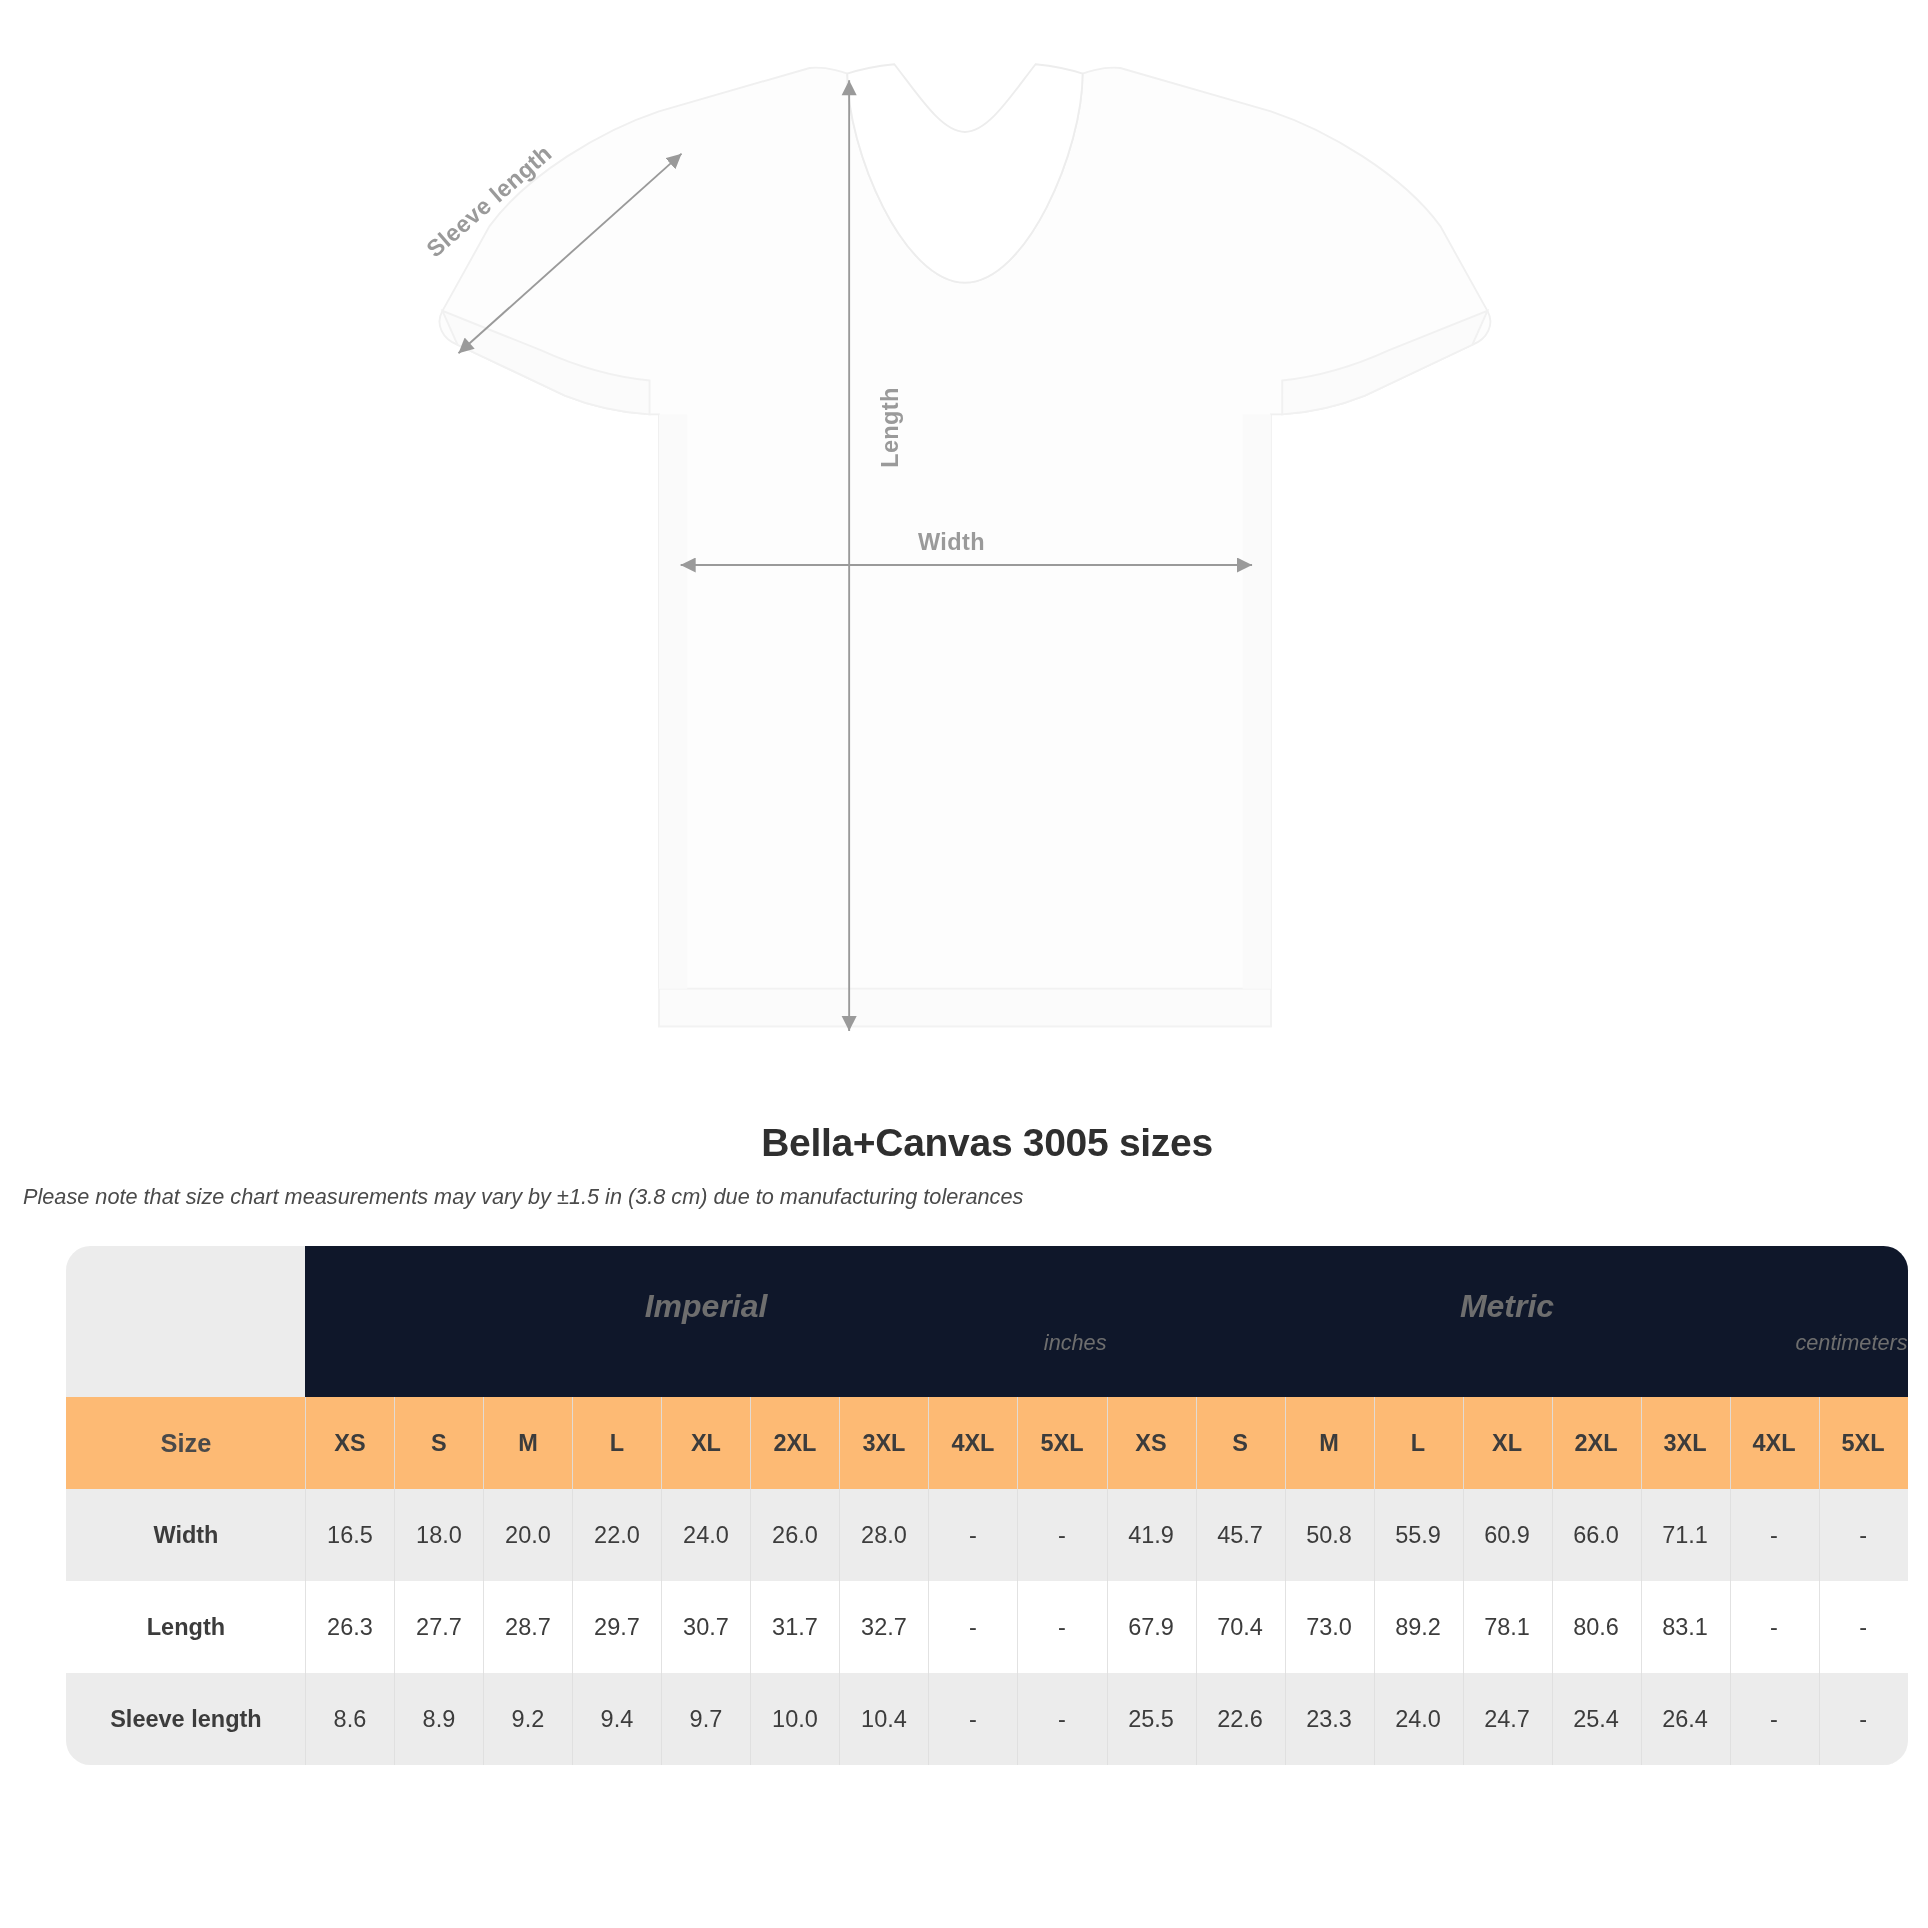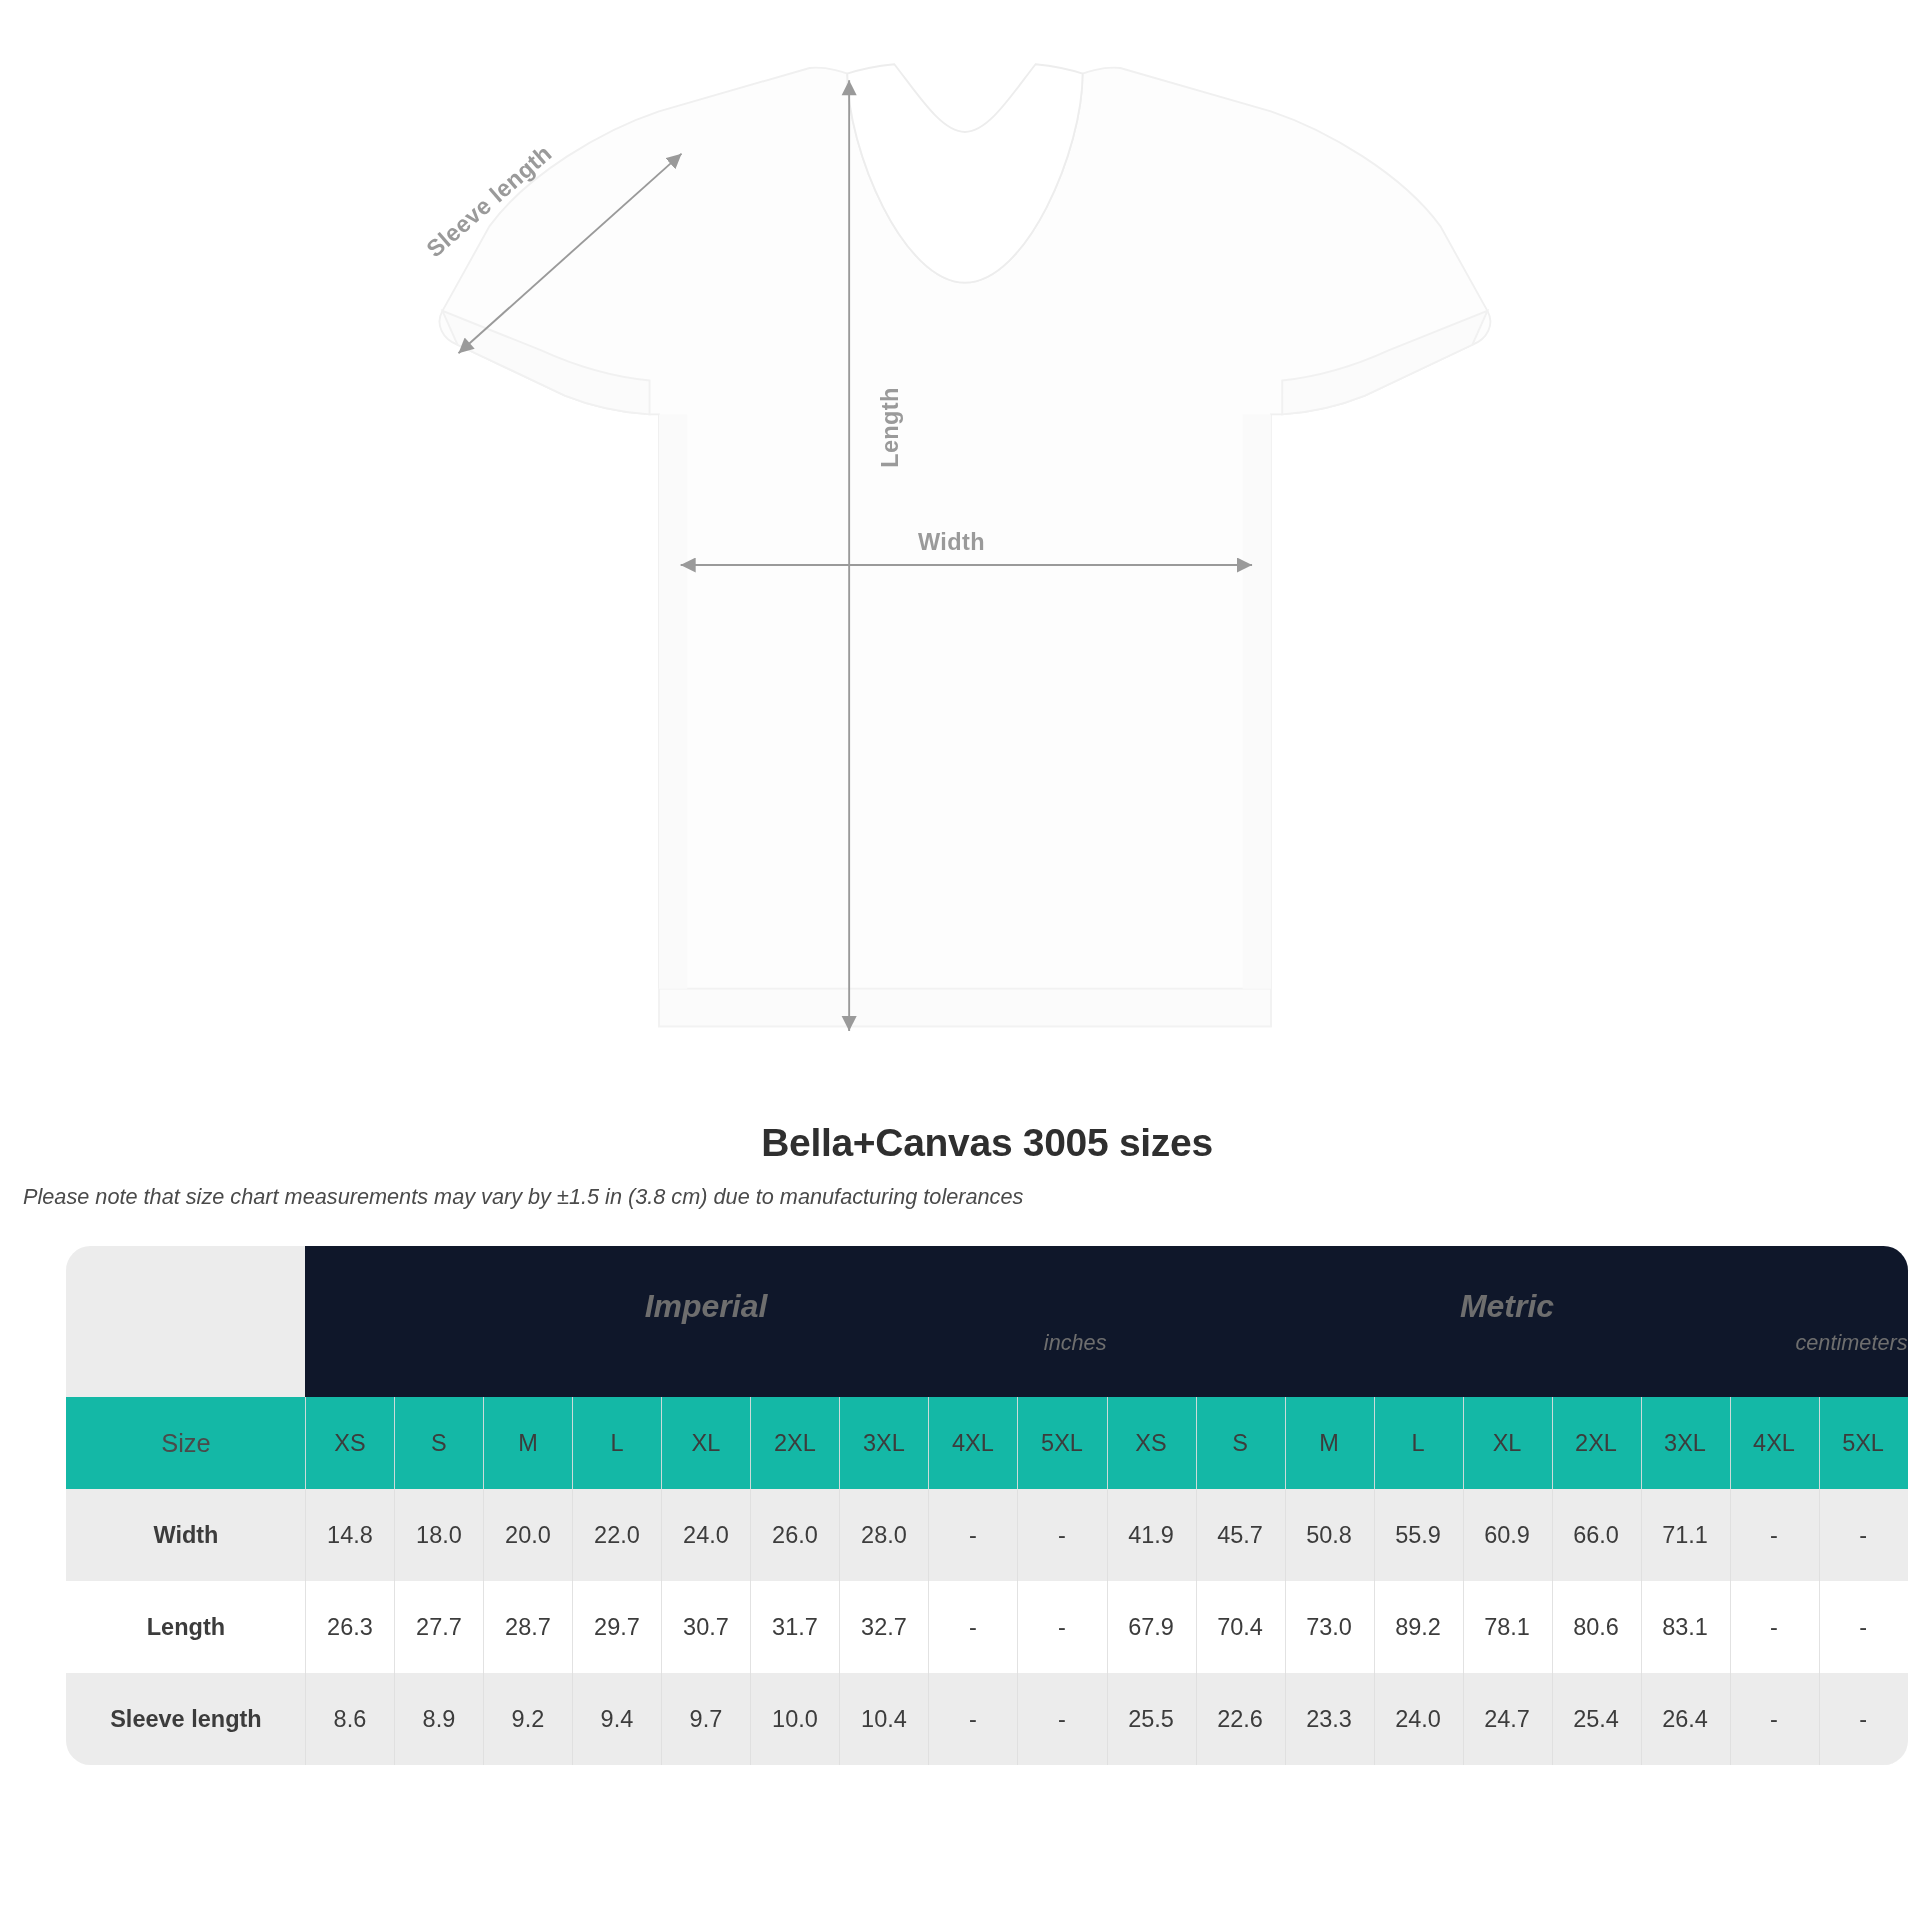--- a/index.html
+++ b/index.html
@@ -119,22 +119,22 @@
     background: #ececec;
   }
   .corner-tl { border-top-left-radius: 24.5px; }
   .corner-tr { border-top-right-radius: 24.5px; }
   .corner-bl { border-bottom-left-radius: 24.5px; }
   .corner-br { border-bottom-right-radius: 24.5px; }
 
   
   .hdr-row td, .hdr-row th {
     height: 90px;
-    background: #14b8a6;
-    font-weight: normal;
+    background: #fdba74;
+    font-weight: bold;
     color: #555555;
     font-size: 24.5px;
   }
   .hdr-row .rowlabel {
     font-size: 25.4px;
     color: #4a4a4a;
   }
 
   
   .data-row td {
@@ -267,21 +267,21 @@
           <td class="cell-divider">L</td>
           <td class="cell-divider">XL</td>
           <td class="cell-divider">2XL</td>
           <td class="cell-divider">3XL</td>
           <td class="cell-divider">4XL</td>
           <td class="cell-divider">5XL</td>
         </tr>
 
         <tr class="data-row shade">
           <td class="rowlabel">Width</td>
-          <td class="cell-divider">14.8</td>
+          <td class="cell-divider">16.5</td>
           <td class="cell-divider">18.0</td>
           <td class="cell-divider">20.0</td>
           <td class="cell-divider">22.0</td>
           <td class="cell-divider">24.0</td>
           <td class="cell-divider">26.0</td>
           <td class="cell-divider">28.0</td>
           <td class="cell-divider">-</td>
           <td class="cell-divider">-</td>
           <td class="cell-divider">41.9</td>
           <td class="cell-divider">45.7</td>

